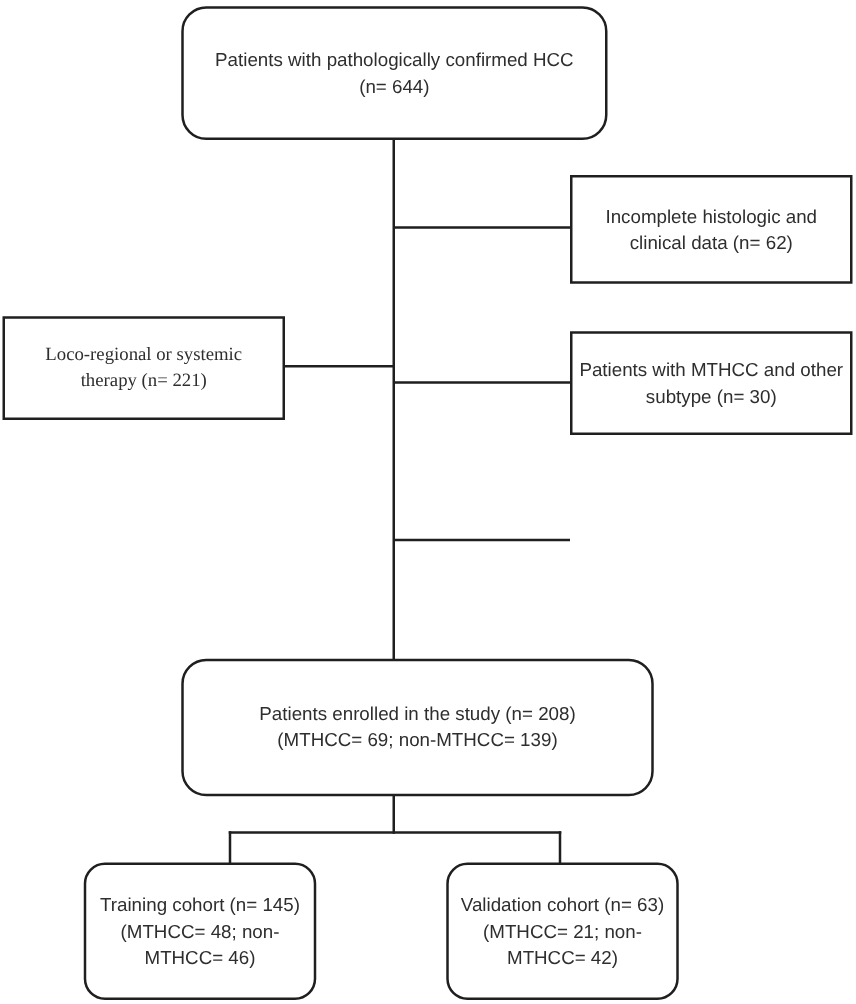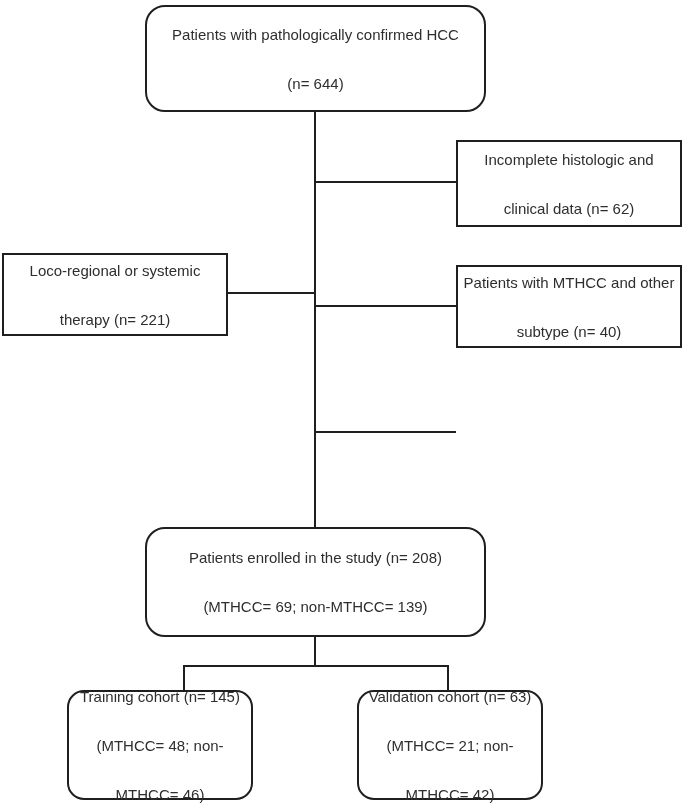--- a/index.html
+++ b/index.html
@@ -22,36 +22,35 @@
     border: 2px solid #1f1f1f;
     background: #ffffff;
     display: flex;
     flex-direction: column;
     align-items: center;
     justify-content: center;
     text-align: center;
     font-size: 15px;
     line-height: 21px;
     z-index: 2;
-    gap: 28px;
   }
   .rounded { border-radius: 20px; }
   .rounded-sm { border-radius: 17px; }
   .line {
     position: absolute;
     background: #1f1f1f;
     z-index: 1;
   }
   
   #top-box        { left: 145px; top: 5px;   width: 341px; height: 107px; }
   #excl1-box      { left: 456px; top: 140px; width: 226px; height: 87px;  }
-  #therapy-box    { left: 2px;   top: 253px; width: 226px; height: 83px;  }
+  #therapy-box    { left: 2px;   top: 253px; width: 226px; height: 83px; font-family: Liberation Serif, serif;  }
   #excl2-box      { left: 456px; top: 265px; width: 226px; height: 83px;  }
   #excl3-box      { left: 456px; top: 389px; width: 226px; height: 88px;  }
-  #mid-box        { left: 145px; top: 527px; width: 341px; height: 110px; }
+  #mid-box        { left: 145px; top: 527px; width: 378px; height: 110px; }
   #train-box      { left: 67px;  top: 690px; width: 186px; height: 110px; text-align: center; }
   #valid-box      { left: 357px; top: 690px; width: 186px; height: 110px; }
   
   #spine          { left: 314px; top: 111px; width: 2px;   height: 418px; }
   #branch-excl1   { left: 315px; top: 181px; width: 141px; height: 2px;   }
   #branch-therapy { left: 227px; top: 292px; width: 88px;  height: 2px;   }
   #branch-excl2   { left: 315px; top: 305px; width: 141px; height: 2px;   }
   #branch-excl3   { left: 315px; top: 431px; width: 141px; height: 2px;   }
   #stem-down      { left: 314px; top: 636px; width: 2px;   height: 31px;  }
   #split-bar      { left: 183px; top: 665px; width: 266px; height: 2px;   }
@@ -83,21 +82,21 @@
     <div>clinical data (n= 62)</div>
   </div>
 
   <div class="node" id="therapy-box">
     <div>Loco-regional or systemic</div>
     <div>therapy (n= 221)</div>
   </div>
 
   <div class="node" id="excl2-box">
     <div>Patients with MTHCC and other</div>
-    <div>subtype (n= 40)</div>
+    <div>subtype (n= 30)</div>
   </div>
 
 
   <div class="node rounded" id="mid-box">
     <div>Patients enrolled in the study (n= 208)</div>
     <div>(MTHCC= 69; non-MTHCC= 139)</div>
   </div>
 
   <div class="node rounded-sm" id="train-box">
     <div>Training cohort (n= 145)</div>

